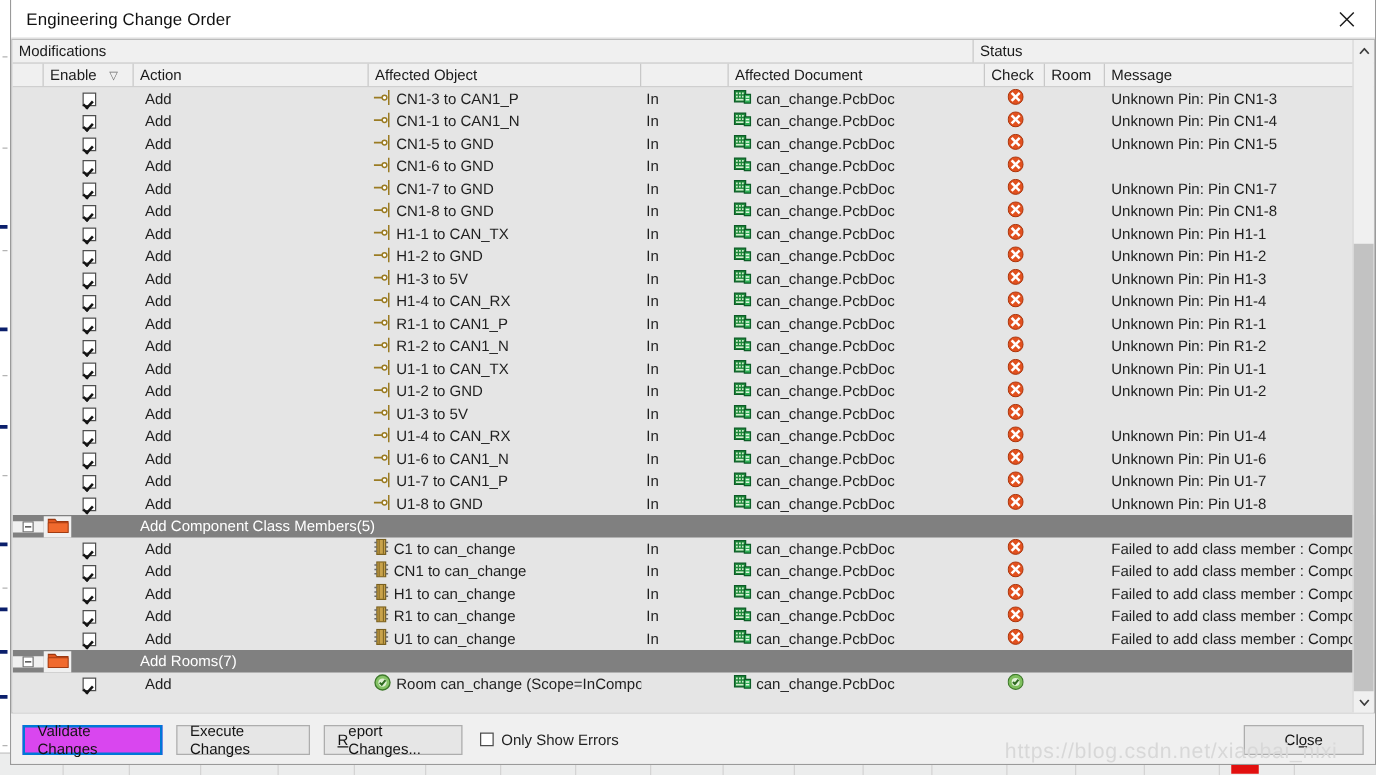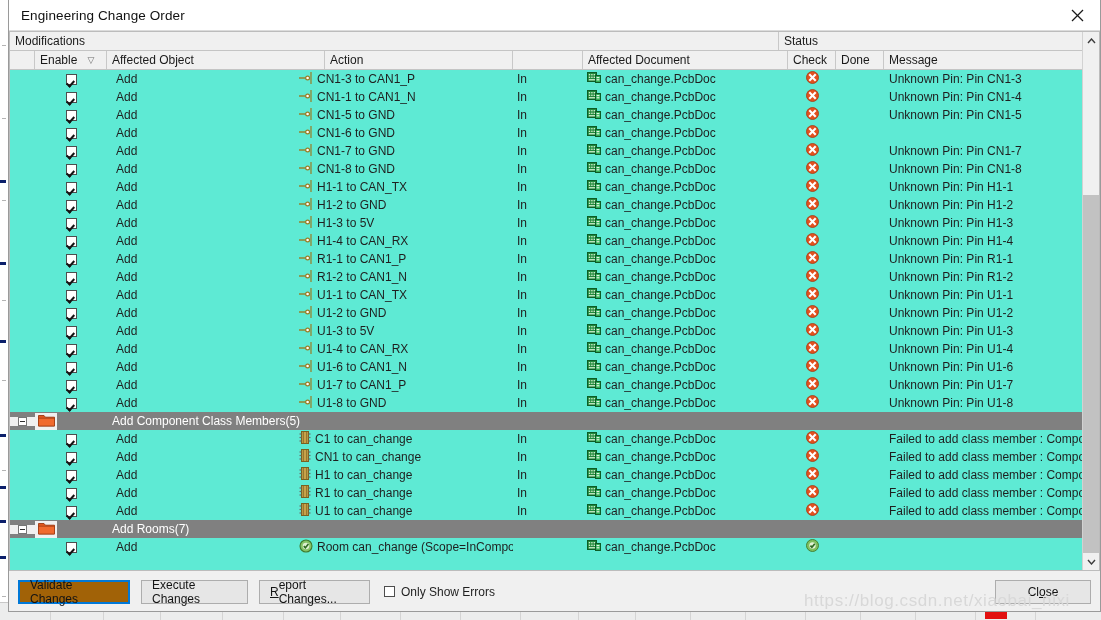--- a/index.html
+++ b/index.html
@@ -83,21 +83,21 @@
     border-right: 1px solid #c8c8c8;
     height: 100%;
     overflow: hidden; white-space: nowrap;
     color: #1a1a1a;
   }
   .hdr-cell.noborder { border-right: none; }
   .sort-tri { margin-left: 10px; color: #6d6d6d; font-size: 9px; }
 
   
   #rows {
-    flex: 1 1 auto; position: relative; overflow: hidden; background: #5eead4;
+    flex: 1 1 auto; position: relative; overflow: hidden; background: #e5e5e5;
   }
   .row {
     display: flex; height: 18px; align-items: center;
     font-size: 12px; white-space: nowrap;
   }
   .cell { height: 18px; display: flex; align-items: center; overflow: hidden; }
   .c-gutter { width: 25px; flex: 0 0 25px; }
   .c-enable { width: 72px; flex: 0 0 72px; justify-content: center; }
   .c-action { width: 188px; flex: 0 0 188px; padding-left: 9px; }
   .c-object { width: 218px; flex: 0 0 218px; padding-left: 4px; }
@@ -164,21 +164,21 @@
     flex: 0 0 40px; height: 40px; background: #f0f0f0;
     display: flex; align-items: center; position: relative;
     border-top: 1px solid #f0f0f0;
   }
   .btn {
     height: 24px; background: #e6e6e6; border: 1px solid #adadad;
     font-family: "Liberation Sans", sans-serif; font-size: 12px;
     color: #131313; display: flex; align-items: center; justify-content: center;
     padding: 0 10px; cursor: default;
   }
-  .btn.primary { border: 2px solid #0078d7; background: #a16207; }
+  .btn.primary { border: 2px solid #0078d7; background: #d946ef; }
   #btn-validate { margin-left: 9px; width: 112px; }
   #btn-execute  { margin-left: 11px; width: 107px; }
   #btn-report   { margin-left: 11px; width: 111px; }
   .uline { text-decoration: underline; }
   #only-errors {
     margin-left: 14px; display: flex; align-items: center; gap: 6px;
   }
   #btn-close { position: absolute; right: 9px; width: 96px; }
 
   #watermark {
@@ -246,37 +246,37 @@
       <div class="hdr-cell" style="flex:1 1 auto;border-right:none;">Status</div>
       <div style="width:17px;flex:0 0 17px;"></div>
     </div>
 
     <div class="hdr-row hdr-sub">
       <div class="hdr-cell" style="width:25px;flex:0 0 25px;"></div>
       <div class="hdr-cell" style="width:72px;flex:0 0 72px;">
         <span>Enable</span>
         <span class="sort-tri">▽</span>
       </div>
+      <div class="hdr-cell" style="width:188px;flex:0 0 188px;">
+        <span>Action</span>
+      </div>
       <div class="hdr-cell" style="width:218px;flex:0 0 218px;">
         <span>Affected Object</span>
       </div>
-      <div class="hdr-cell" style="width:188px;flex:0 0 188px;">
-        <span>Action</span>
-      </div>
       <div class="hdr-cell" style="width:70px;flex:0 0 70px;">
         <span></span>
       </div>
       <div class="hdr-cell" style="width:205px;flex:0 0 205px;">
         <span>Affected Document</span>
       </div>
       <div class="hdr-cell" style="width:48px;flex:0 0 48px;">
         <span>Check</span>
       </div>
       <div class="hdr-cell" style="width:48px;flex:0 0 48px;">
-        <span>Done</span>
+        <span>Room</span>
       </div>
       <div class="hdr-cell noborder" style="flex:1 1 auto;">
         <span>Message</span>
       </div>
       <div style="width:17px;flex:0 0 17px;background:#f0f0f0;"></div>
     </div>
 
     <div id="rows">
         <div class="row">
       <div class="cell c-gutter"></div>
@@ -928,21 +928,20 @@
           </div>
       <div class="cell c-check">
             <span class="icn" style="margin:0">
         <svg width="13" height="13" viewBox="0 0 13 13">
           <circle cx="6.5" cy="6.5" r="6" fill="#e2511f" stroke="#a8350d" stroke-width=".8"></circle>
           <line x1="3.3" y1="3.3" x2="9.7" y2="9.7" stroke="#ffffff" stroke-width="2.1"></line>
           <line x1="9.7" y1="3.3" x2="3.3" y2="9.7" stroke="#ffffff" stroke-width="2.1"></line>
         </svg></span>
           </div>
       <div class="cell c-done"></div>
-      <div class="cell c-msg">Unknown Pin: Pin U1-3</div>
     </div>
         <div class="row">
       <div class="cell c-gutter"></div>
       <div class="cell c-enable">
         <span class="chk checked"></span>
       </div>
       <div class="cell c-action">Add</div>
       <div class="cell c-object">
             <span class="icn">
         <svg width="14" height="12" viewBox="0 0 14 12">

